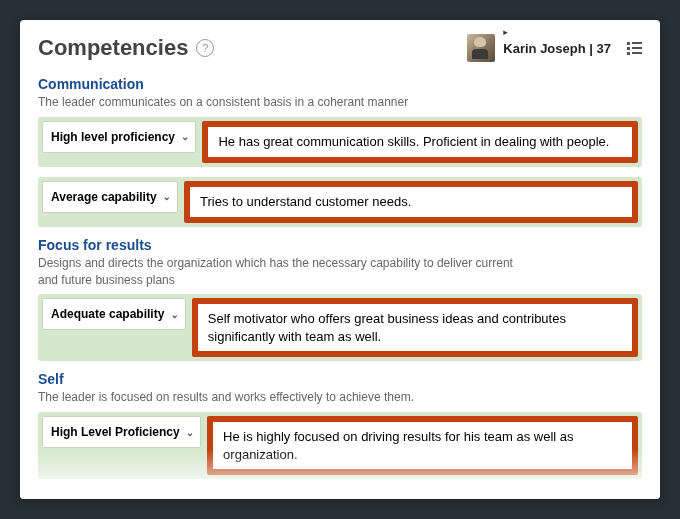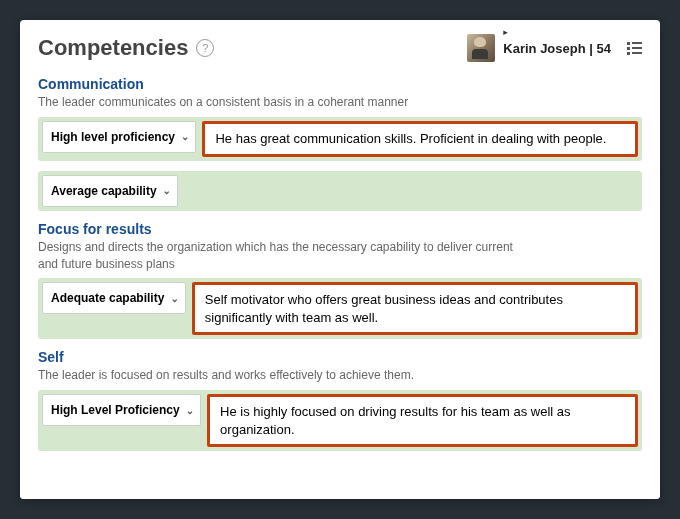--- a/index.html
+++ b/index.html
@@ -28,41 +28,41 @@
   .menu-icon b{width:3px;height:3px;background:#555;display:block}
   .menu-icon i{width:10px;height:2px;background:#555;display:block}
   .competency{margin-bottom:10px}
   .comp-title{color:#1a4d8f;font-size:14px;font-weight:700;margin-bottom:2px}
   .comp-desc{color:#666;font-size:12px;margin-bottom:6px;max-width:480px;line-height:1.4}
   .row{display:flex;gap:6px;background:#d5e8ce;padding:4px;border-radius:3px}
   .select{background:#fff;border:1px solid #c8d4c2;border-radius:2px;height:30px;
     display:flex;align-items:center;padding:0 6px 0 8px;font-size:12px;font-weight:700;
     min-width:108px;justify-content:flex-end;gap:6px;flex-shrink:0}
   .select .chev{font-size:10px;color:#555}
-  .textbox{flex:1;background:#fff;border:3px solid #c2410c;border-radius:2px;
+  .textbox{flex:1;background:#fff;border:6px solid #c2410c;border-radius:2px;
     padding:6px 10px;font-size:13px;line-height:1.35;min-height:18px}
   .fade{position:absolute;bottom:0;left:0;right:0;height:50px;
     background:linear-gradient(to bottom,rgba(255,255,255,0),#fff)}
 </style>
 </head>
 <body>
 
 <div class="app">
 
   <div class="header">
     <div class="title-wrap">
       <span class="title">Competencies</span>
       <span class="help">?</span>
     </div>
     <div class="user-wrap">
       <div class="avatar"></div>
       <div class="user-meta">
         <span class="caret">▸</span>
         <span class="user-name">
-          <span>Karin Joseph</span> | <span>54</span>
+          <span>Karin Joseph</span> | <span>37</span>
         </span>
       </div>
       <div class="menu-icon">
         <span>
             <b></b>
             <i></i>
           </span>
         <span>
             <b></b>
             <i></i>
@@ -86,20 +86,21 @@
       <div class="textbox">He has great communication skills. Proficient in dealing with people.</div>
     </div>
   </div>
 
   <div class="competency">
     <div class="row">
       <div class="select">
         <span>Average capability</span>
           <span class="chev">⌄</span>
       </div>
+      <div class="textbox">Tries to understand customer needs.</div>
     </div>
   </div>
 
   <div class="competency">
     <div class="comp-title">Focus for results</div>
     <div class="comp-desc">Designs and directs the organization which has the necessary capability to deliver current and future business plans</div>
     <div class="row">
       <div class="select">
         <span>Adequate capability</span>
           <span class="chev">⌄</span>

